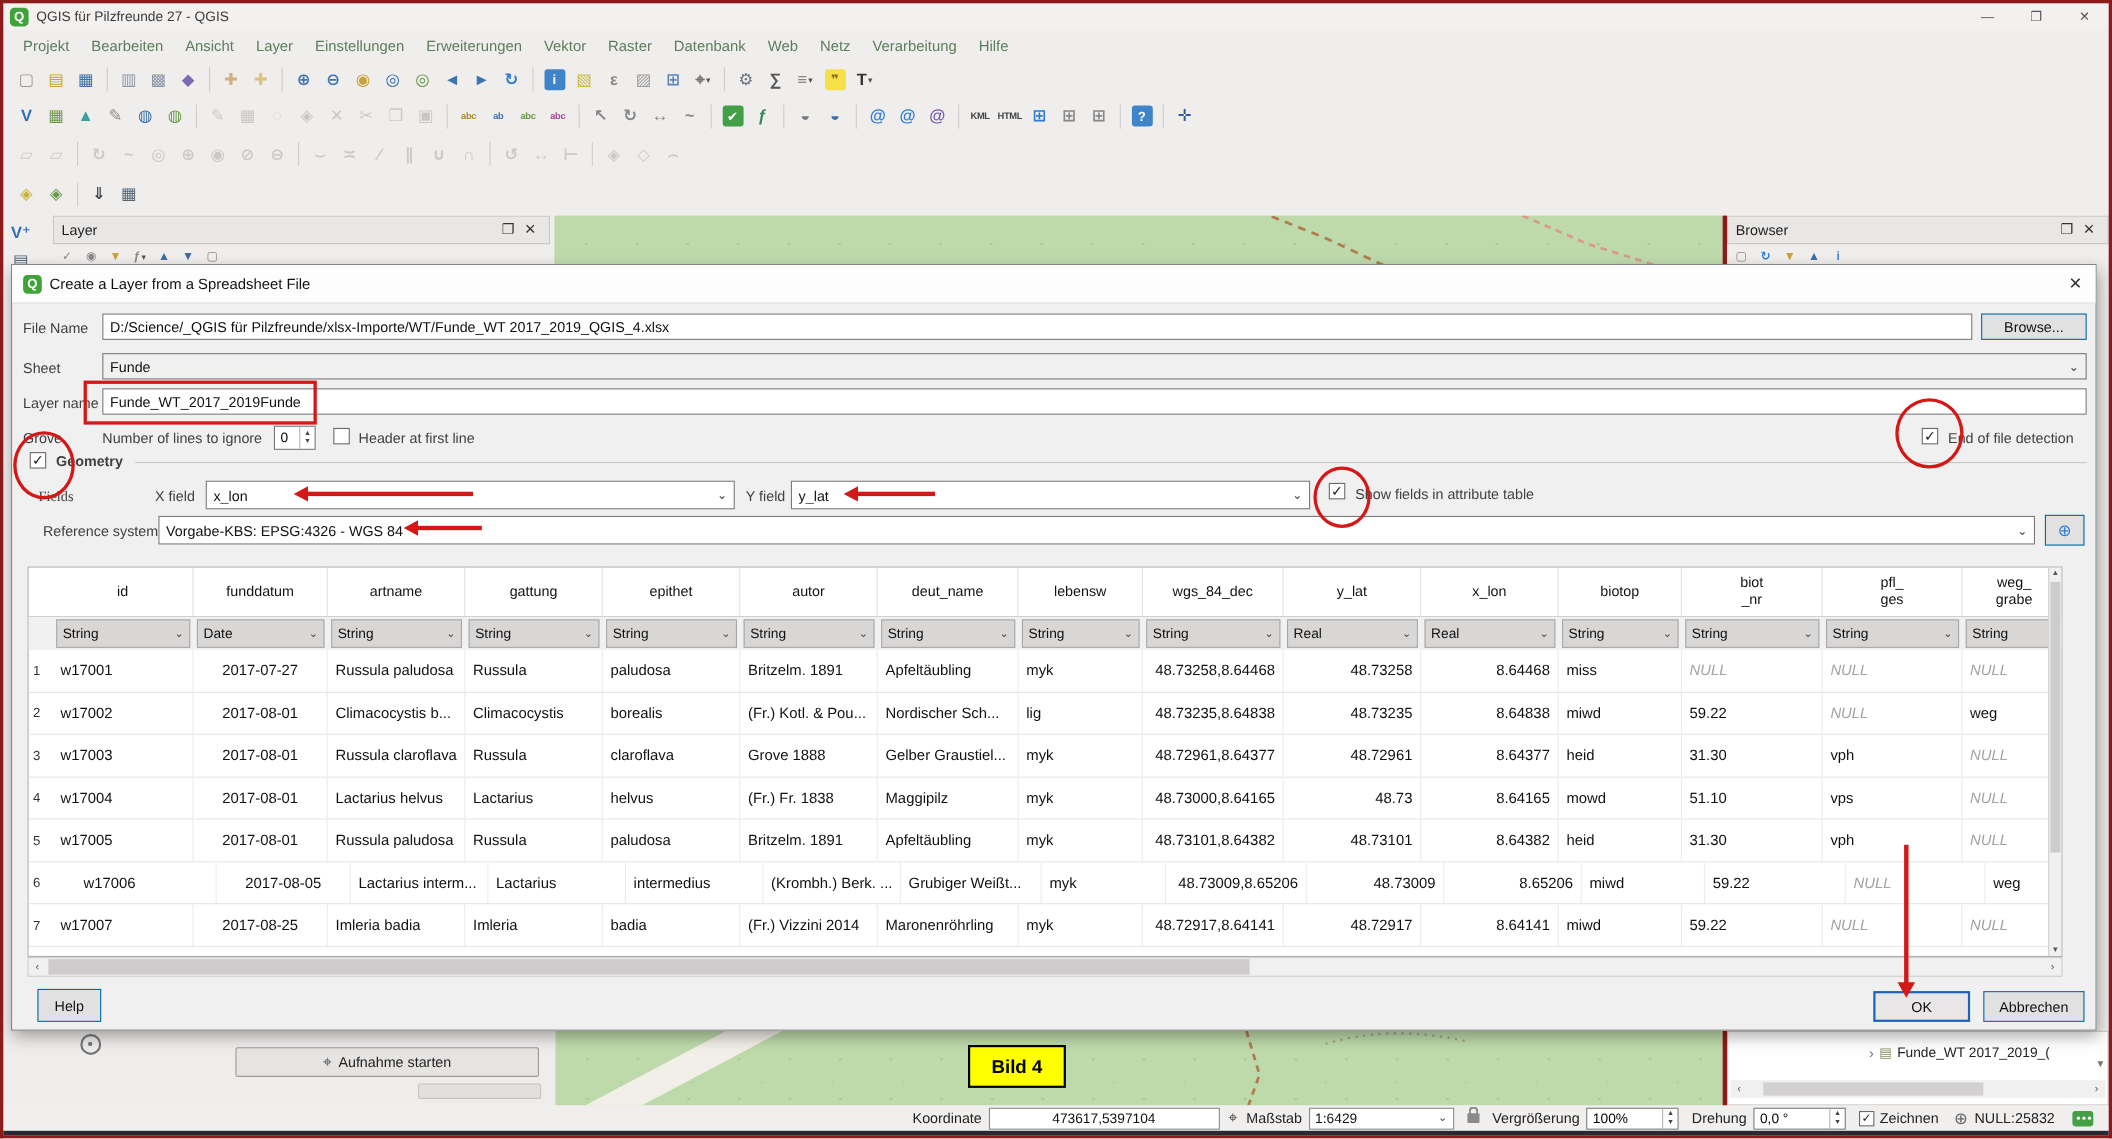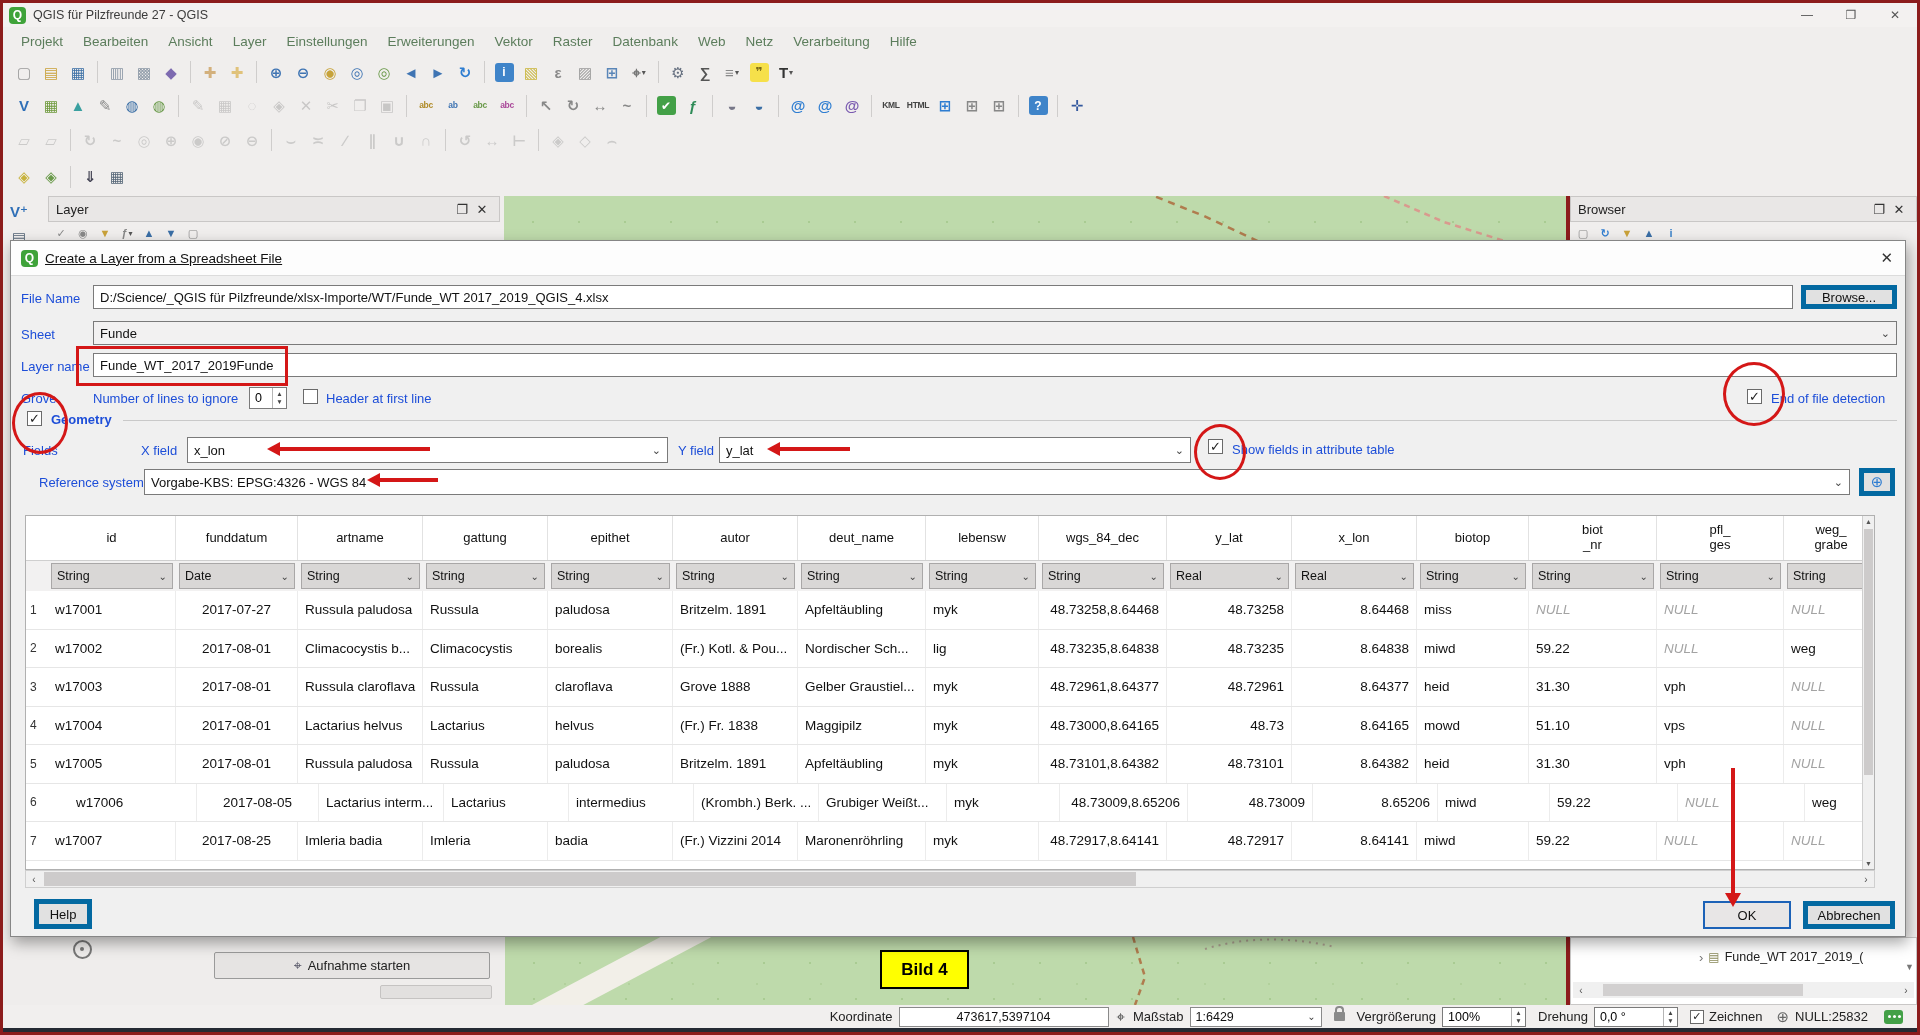--- a/index.html
+++ b/index.html
@@ -36,28 +36,28 @@
   
   .map{background-color:#bedaab;background-image:radial-gradient(#a9cb92 1.5px,transparent 1.6px),radial-gradient(#b2d19c 1.2px,transparent 1.3px);
     background-size:46px 36px,64px 50px;background-position:6px 8px,28px 22px;overflow:hidden;}
   .redline{background:#8c1c1c;}
   
   #dialog{left:10px;top:240px;width:1896px;height:697px;background:#f0f0f0;border:1px solid #868686;
     box-shadow:2px 6px 14px rgba(0,0,0,.35);z-index:10;box-sizing:border-box;}
   #dlg-title{position:absolute;left:0;top:0;right:0;height:34px;background:#fdfdfd;border-bottom:1px solid #dcdcdc;
     display:flex;align-items:center;}
   #dlg-title .qlogo{margin-left:10px;}
-  #dlg-title-text{font-size:13.5px;color:#111;text-decoration:underline;}
+  #dlg-title-text{font-size:13.5px;color:#111;}
   .dlg-close{position:absolute;right:12px;top:8px;font-size:15px;color:#333;}
-  .lbl{position:absolute;font-size:13px;color:#1d4ed8;white-space:nowrap;}
+  .lbl{position:absolute;font-size:13px;color:#404040;white-space:nowrap;}
   .inp,.combo{position:absolute;height:24px;background:#fff;border:1px solid #7a7a7a;box-sizing:border-box;
     font-size:13px;color:#111;display:flex;align-items:center;padding:0 6px;white-space:nowrap;overflow:hidden;}
   .combo .cv{flex:1;overflow:hidden;}
   .combo .ca{color:#444;font-size:11px;margin-left:4px;}
-  .btn{position:absolute;background:#e1e1e1;border:5px solid #0369a1;box-sizing:border-box;font-size:13px;color:#111;
+  .btn{position:absolute;background:#e1e1e1;border:1px solid #0369a1;box-sizing:border-box;font-size:13px;color:#111;
     display:flex;align-items:center;justify-content:center;}
   .cb{position:absolute;width:15px;height:15px;background:#fff;border:1px solid #6a6a6a;box-sizing:border-box;
     display:flex;align-items:center;justify-content:center;font-size:13px;font-weight:bold;color:#222;line-height:1;}
   .spin{position:absolute;height:22px;background:#fff;border:1px solid #7a7a7a;box-sizing:border-box;display:flex;align-items:center;}
   .spin .sv{flex:1;font-size:12.5px;padding-left:5px;}
   .spin .sa{width:13px;display:flex;flex-direction:column;align-items:center;justify-content:center;border-left:1px solid #b5b5b5;height:100%;}
   .spin .sa span{font-size:6.5px;color:#444;line-height:1.2;}
   .hline{position:absolute;border-top:1px solid #c9c9c9;}
   
   #tbl{position:absolute;left:14px;top:274px;width:1850px;height:355px;background:#fff;border:1px solid #b0b0b0;
@@ -569,21 +569,21 @@
     </div>
     <span class="cb" style="left:292px;top:148px;"></span>
     <span class="lbl" style="left:315px;top:150px;">Header at first line</span>
     <span class="cb" style="left:1736px;top:148px;">✓</span>
     <span class="lbl" style="left:1760px;top:150px;">End of file detection</span>
 
     <span class="cb" style="left:16px;top:170px;">✓</span>
     <span class="lbl" style="left:40px;top:171px;font-weight:bold;">Geometry</span>
     <div class="hline" style="left:112px;top:179px;width:1774px;"></div>
 
-    <span class="lbl" style="left:12px;top:202px;">Fields</span>
+    <span class="lbl" style="left:24px;top:202px;font-family:Liberation Serif, serif;">Fields</span>
     <span class="lbl" style="left:130px;top:202px;">X field</span>
     <div class="combo" style="left:176px;top:196px;width:481px;height:26px;">
       <span class="cv">x_lon</span>
       <span class="ca">⌄</span>
     </div>
     <span class="lbl" style="left:667px;top:202px;">Y field</span>
     <div class="combo" style="left:708px;top:196px;width:472px;height:26px;">
       <span class="cv">y_lat</span>
       <span class="ca">⌄</span>
     </div>

